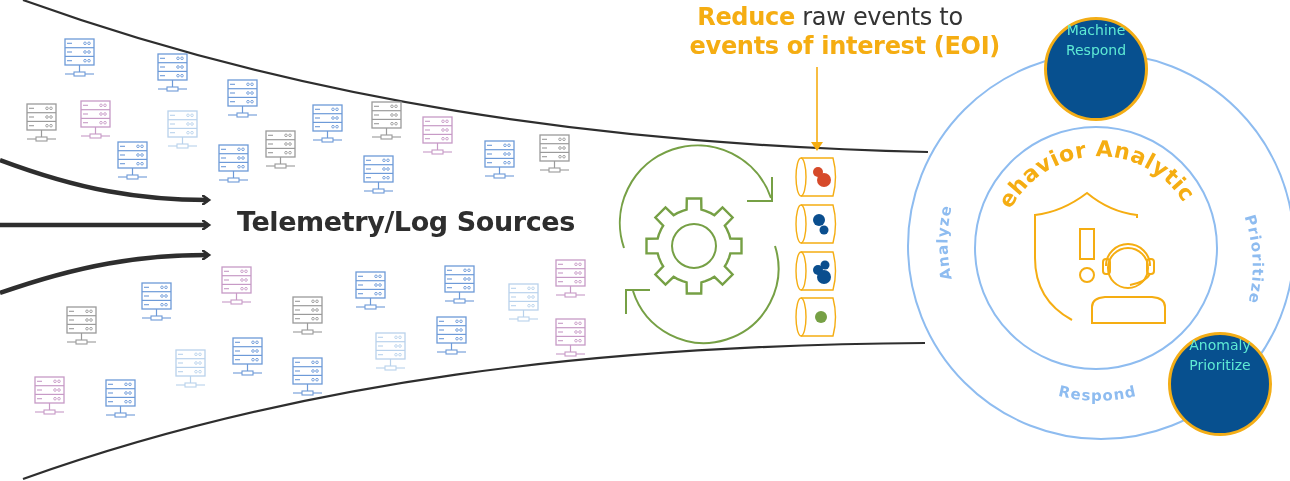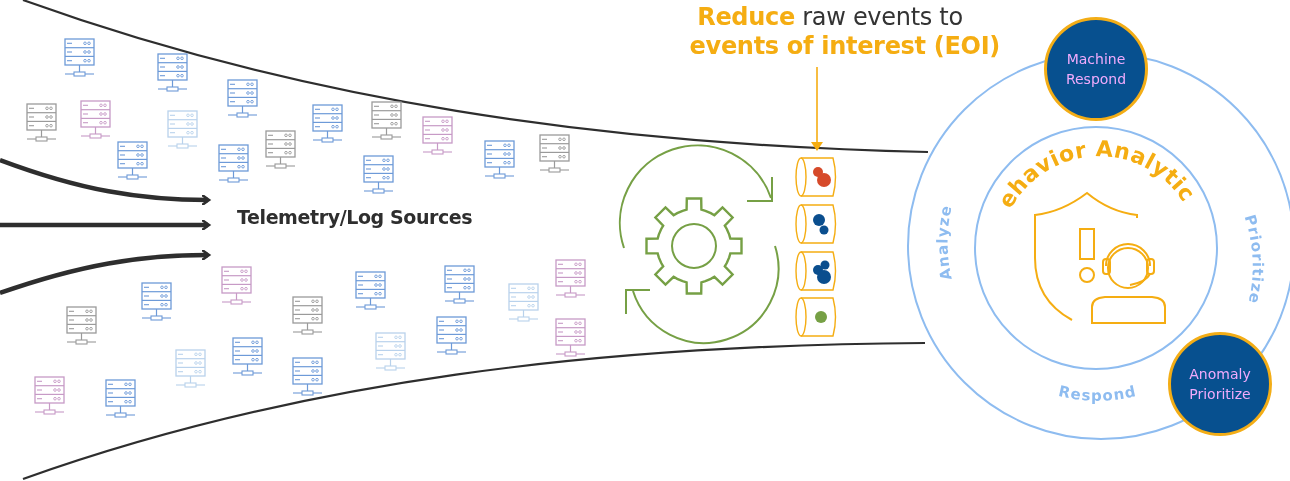--- a/index.html
+++ b/index.html
@@ -3,22 +3,22 @@
 <meta charset="utf-8">
 <style>
   html, body { margin:0; padding:0; background:#ffffff; }
   body { width:1290px; height:481px; overflow:hidden; position:relative; font-family:"Liberation Sans", "DejaVu Sans", sans-serif; }
   #stage { position:absolute; left:0; top:0; width:1290px; height:481px; }
   .title-line { position:absolute; left:660px; width:340px; text-align:center; font-size:24px; font-family:"DejaVu Sans", sans-serif; letter-spacing:-0.3px; }
   .t1 { top:3px; }
   .t2 { top:32px;text-align:right; }
   .accent { color:#f5ad12; font-weight:bold; }
   .plain { color:#333333; }
-  .main-label { position:absolute; left:237px; top:206px; font-size:19px; font-weight:bold; color:#2e2e2e; font-family:"DejaVu Sans", sans-serif; letter-spacing:-0.4px; }
-  .node { position:absolute; width:104px; height:104px; border-radius:50%; background:#07508f; border:3px solid #f3ad16; box-sizing:border-box; display:flex; align-items:center; justify-content:center; text-align:center; color:#f0abfc; font-size:14px; line-height:20px; font-family:"DejaVu Sans", sans-serif; }
+  .main-label { position:absolute; left:237px; top:206px; font-size:27px; font-weight:bold; color:#2e2e2e; font-family:"DejaVu Sans", sans-serif; letter-spacing:-0.4px; }
+  .node { position:absolute; width:104px; height:104px; border-radius:50%; background:#07508f; border:3px solid #f3ad16; box-sizing:border-box; display:flex; justify-content:center; text-align:center; color:#5eead4; font-size:14px; line-height:20px; font-family:"DejaVu Sans", sans-serif; }
   .node span { display:block; }
 </style>
 </head>
 <body>
 
 <div id="stage">
   <svg id="svg" width="1290" height="481" viewBox="0 0 1290 481" xmlns="http://www.w3.org/2000/svg">
     <defs>
       <marker id="arrowhead" markerWidth="10" markerHeight="10" refX="6" refY="5" orient="auto" markerUnits="userSpaceOnUse">
         <path d="M0,0 L7,5 L0,10" fill="none" stroke="#2e2e2e" stroke-width="2.6"></path>

